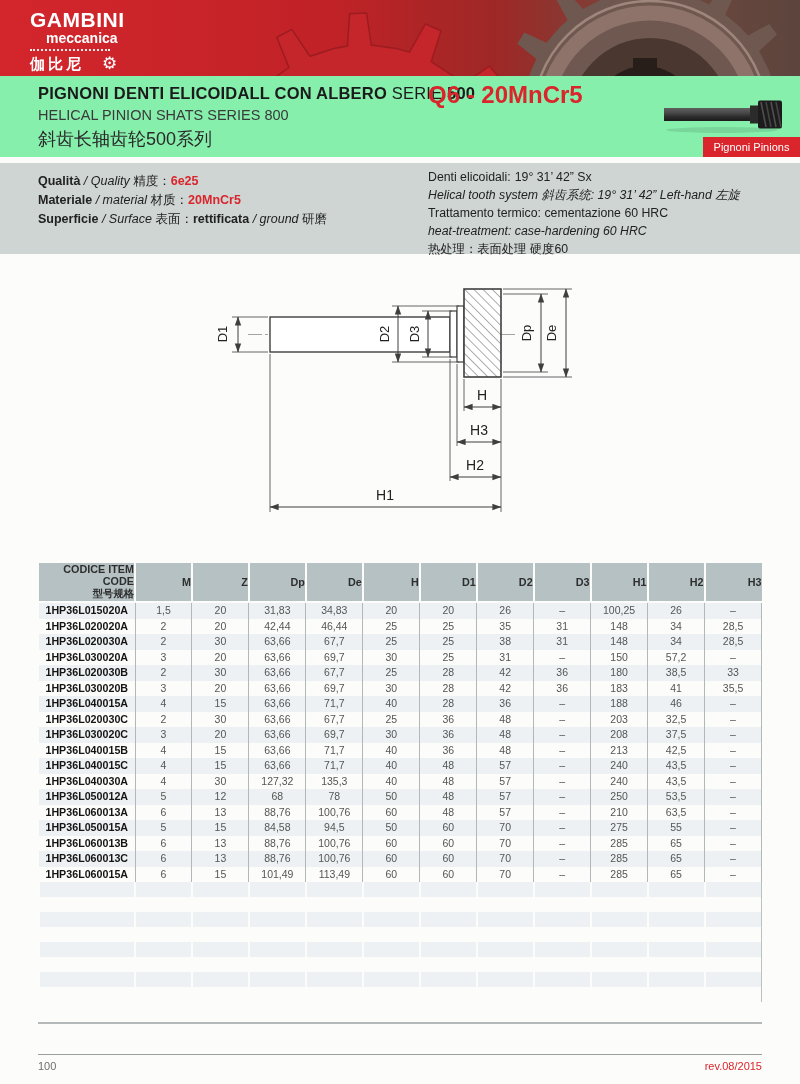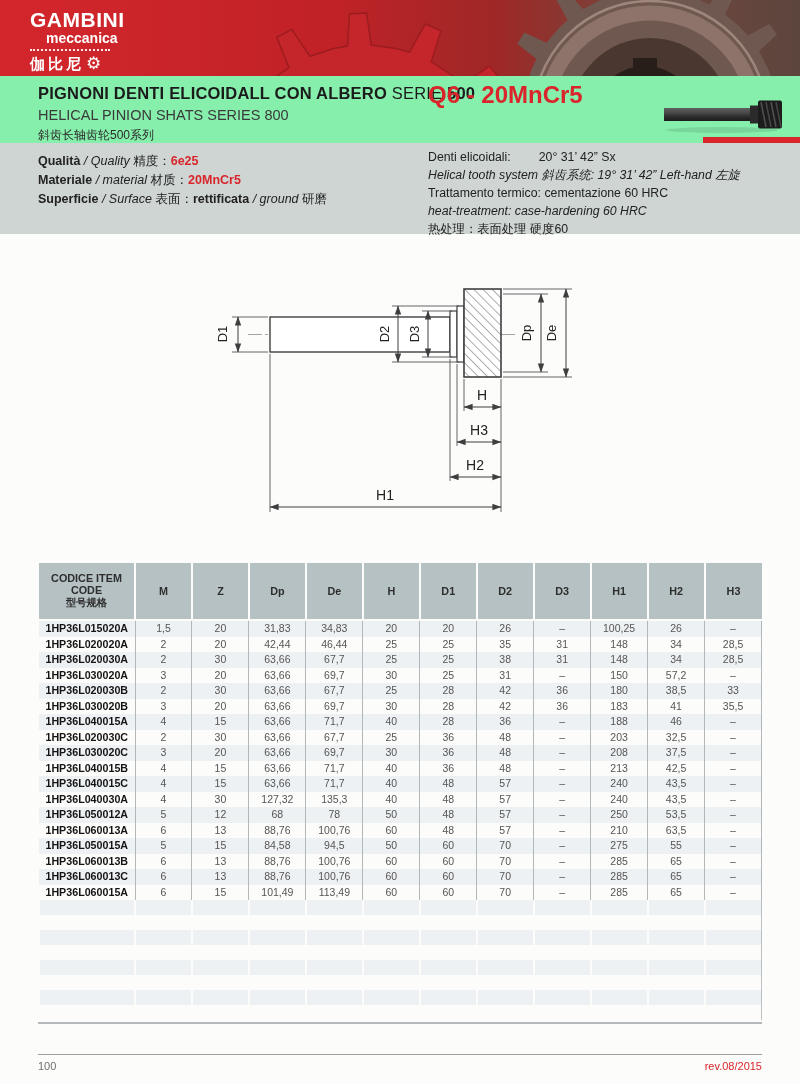--- a/index.html
+++ b/index.html
@@ -6,54 +6,54 @@
   .page{position:relative;width:800px;height:1084px;background:#fcfcfb;overflow:hidden;
         font-family:"Liberation Sans","DejaVu Sans",sans-serif;}
 
   
   .red-band{position:absolute;left:0;top:0;width:800px;height:92px;}
   .red-band svg{display:block;width:800px;height:76px;}
   .logo{position:absolute;left:30px;top:9px;color:#fff;line-height:1;}
   .logo .g1{font-size:21px;font-weight:800;letter-spacing:.5px;}
   .logo .g2{font-size:14px;font-weight:700;margin-top:1px;margin-left:16px;}
   .logo .dots{width:80px;border-top:2px dotted rgba(255,255,255,.9);margin:4px 0 4px;}
-  .logo .g3{font-size:15px;font-weight:700;letter-spacing:3px;display:flex;align-items:center;gap:2px;}
+  .logo .g3{font-size:15px;font-weight:700;letter-spacing:3px;display:flex;align-items:center;gap:18px;}
   .logo .gearglyph{font-size:17px;letter-spacing:0;}
 
   
   .title-band{position:absolute;left:0;top:76px;width:800px;height:81px;background:#86efac;}
   .tb-left{position:absolute;left:38px;top:8px;color:#1b1b1b;}
   .t1{font-size:16.5px;font-weight:800;letter-spacing:.2px;white-space:nowrap;}
   .t1 .serie{font-weight:400;}
   .t1 .serienum{font-weight:700;}
   .t2{font-size:14.5px;font-weight:400;color:#3a3a3a;margin-top:4px;}
-  .t3{font-size:12px;color:#2a2a2a;margin-top:4px;}
+  .t3{font-size:18px;color:#2a2a2a;margin-top:4px;}
   .q6{position:absolute;left:428px;top:5px;font-size:24px;font-weight:800;color:#d9252b;white-space:nowrap;}
   .pinion-photo{position:absolute;right:12px;top:17px;width:128px;height:42px;}
   .pinion-label{position:absolute;right:0;top:61px;width:97px;height:20px;background:#d9252b;
                 color:#fff;font-size:11px;line-height:20px;text-align:center;}
 
   
-  .info-band{position:absolute;left:0;top:143px;width:800px;height:91px;background:#ced5d3;color:#222;}
+  .info-band{position:absolute;left:0;top:163px;width:800px;height:91px;background:#ced5d3;color:#222;}
   .spec-left{position:absolute;left:38px;top:9px;font-size:12.5px;line-height:19px;}
   .spec-right{position:absolute;left:428px;top:5px;font-size:12.3px;line-height:18px;}
   .it{font-style:italic;}
   .sb{font-weight:700;}
   .red{color:#d9252b;font-weight:700;}
-  .lbl-gap{margin-right:28px;}
+  .lbl-gap{margin-right:4px;}
 
   
   .drawing{position:absolute;left:0;top:248px;width:800px;height:315px;}
 
   
   .table-wrap{position:absolute;left:38px;top:563px;width:724px;}
   table{border-collapse:collapse;table-layout:fixed;width:724px;}
   col.c-code{width:96px;}
   thead th{background:#b5c1c2;color:#2e2e2e;font-size:10.8px;font-weight:700;height:34px;
-           text-align:center;padding:9px;border-right:2px solid #fcfcfb;border-bottom:2px solid #fcfcfb;}
+           text-align:right;padding:0;border-right:2px solid #fcfcfb;border-bottom:2px solid #fcfcfb;}
   thead th:last-child{border-right:none;}
   th .h-sub{font-size:10.3px;font-weight:700;}
   tbody td{height:15.5px;line-height:15.5px;padding:0;font-size:10.5px;color:#555;
            text-align:center;white-space:nowrap;overflow:hidden;border-right:1px solid #b2b8ba;}
   tbody td:first-child{font-weight:700;color:#141414;font-size:10.7px;}
   tbody tr:nth-child(odd) td{background:#edf1f3;}
   tbody tr.empty td{height:15px;line-height:15px;border-left:2px solid #fcfcfb;border-right:1px solid #bcc1c3;}
   .rule-bottom{position:absolute;left:38px;top:1022px;width:724px;height:2px;background:#b4b8b8;}
 
   
@@ -127,21 +127,21 @@
     <div class="pinion-label">Pignoni Pinions</div>
   </div>
 
   <div class="info-band">
     <div class="spec-left">
       <div><span class="sb">Qualità</span><span class="it"> / Quality</span><span> 精度：</span><span class="red">6e25</span></div>
       <div><span class="sb">Materiale</span><span class="it"> / material</span><span> 材质：</span><span class="red">20MnCr5</span></div>
       <div><span class="sb">Superficie</span><span class="it"> / Surface</span><span> 表面：</span><span class="sb">rettificata</span><span class="it"> / ground</span><span> 研磨</span></div>
     </div>
     <div class="spec-right">
-      <div><span class="lbl-gap">Denti elicoidali:</span><span>20° 31’ 42”  Sx</span></div>
+      <div><span class="lbl-gap">Denti elicoidali:</span><span>19° 31’ 42”  Sx</span></div>
       <div class="it">Helical tooth system 斜齿系统:  19° 31’ 42”  Left-hand 左旋</div>
       <div>Trattamento termico: cementazione 60 HRC</div>
       <div class="it">heat-treatment: case-hardening 60 HRC</div>
       <div>热处理：表面处理 硬度60</div>
     </div>
   </div>
 
   <svg class="drawing" viewBox="0 248 800 315">
     <defs>
       <marker id="arr" markerWidth="10" markerHeight="7" refX="8.6" refY="3.2" orient="auto-start-reverse">

